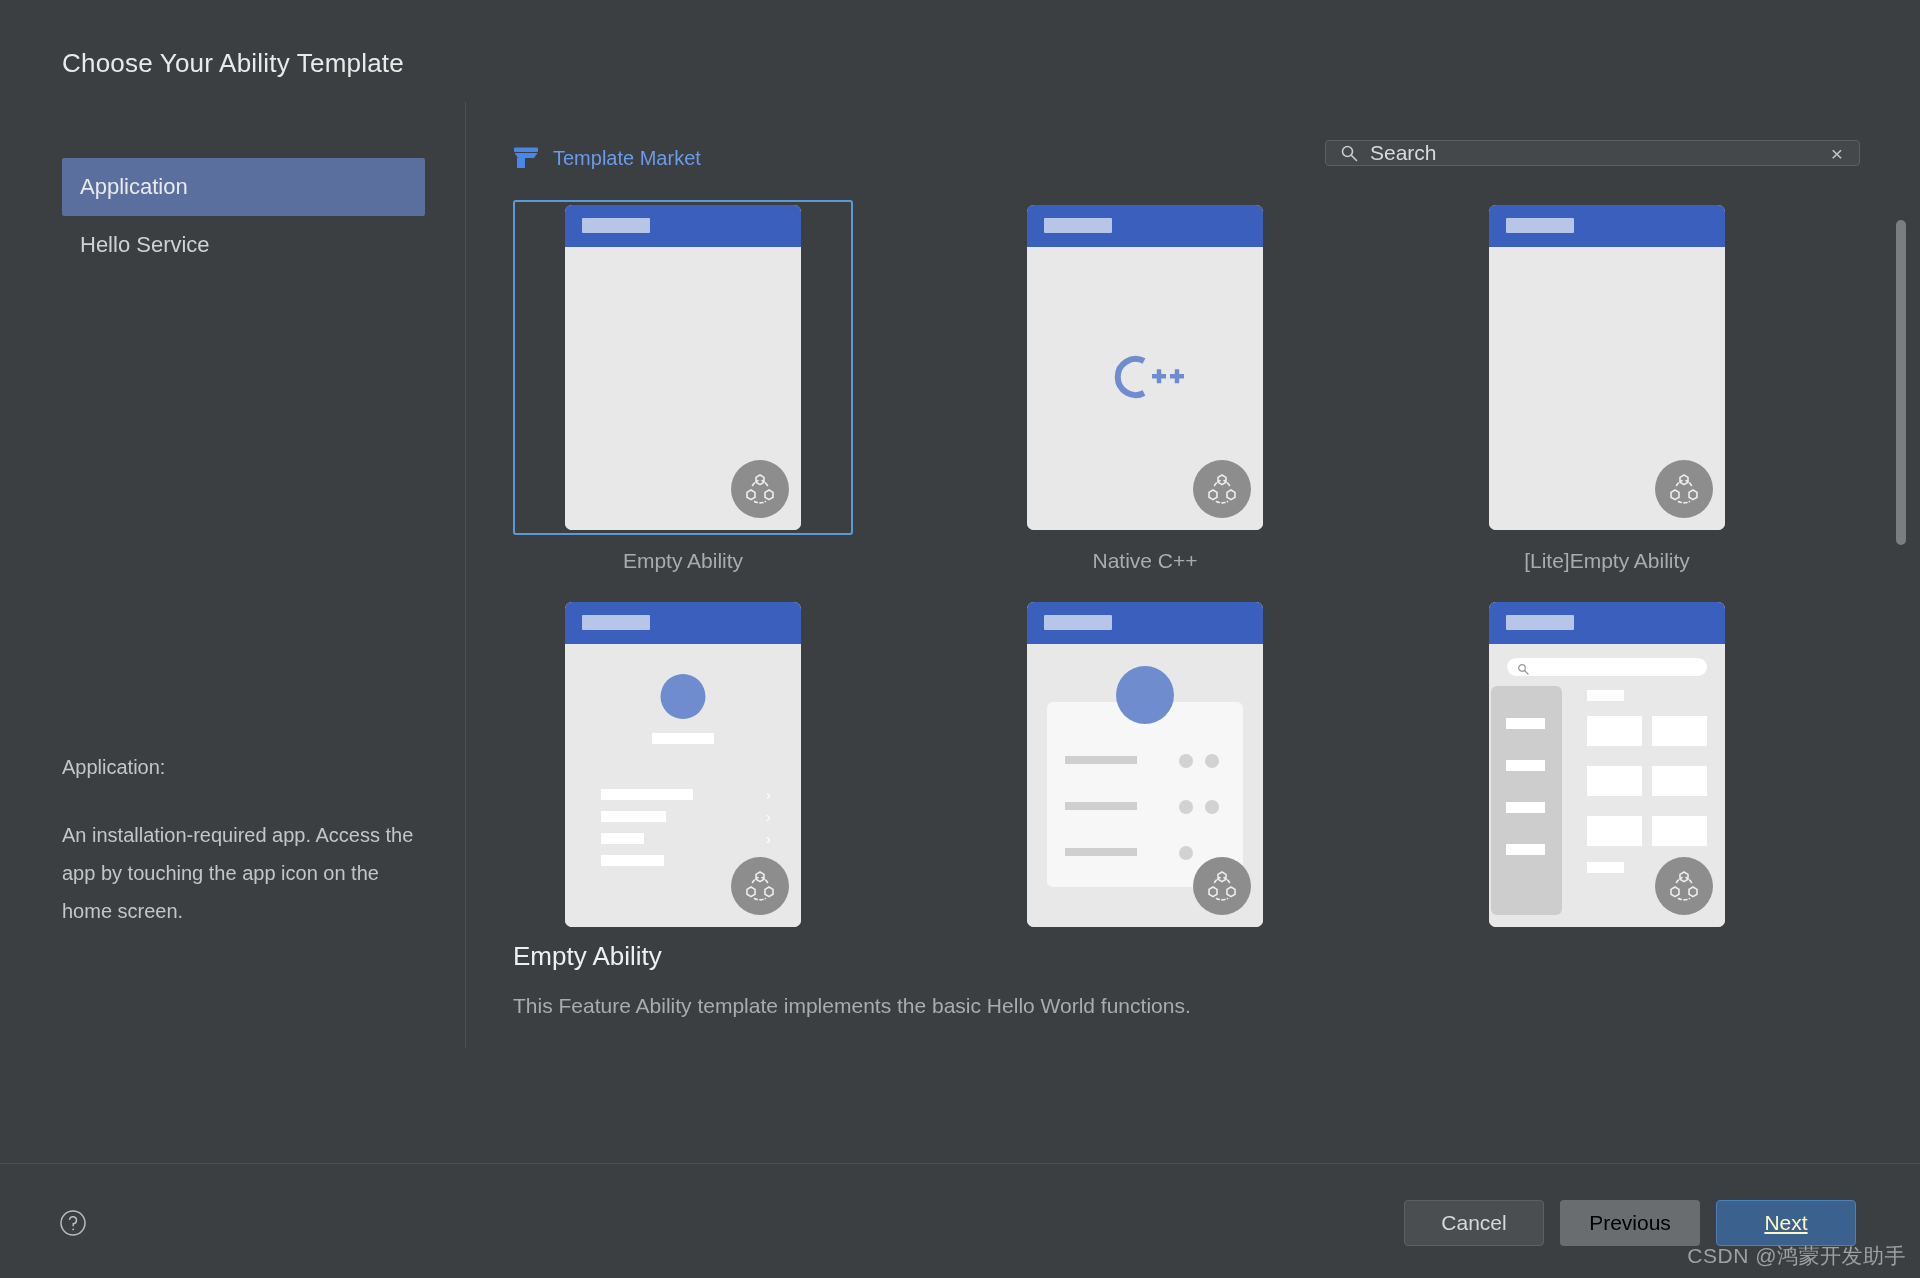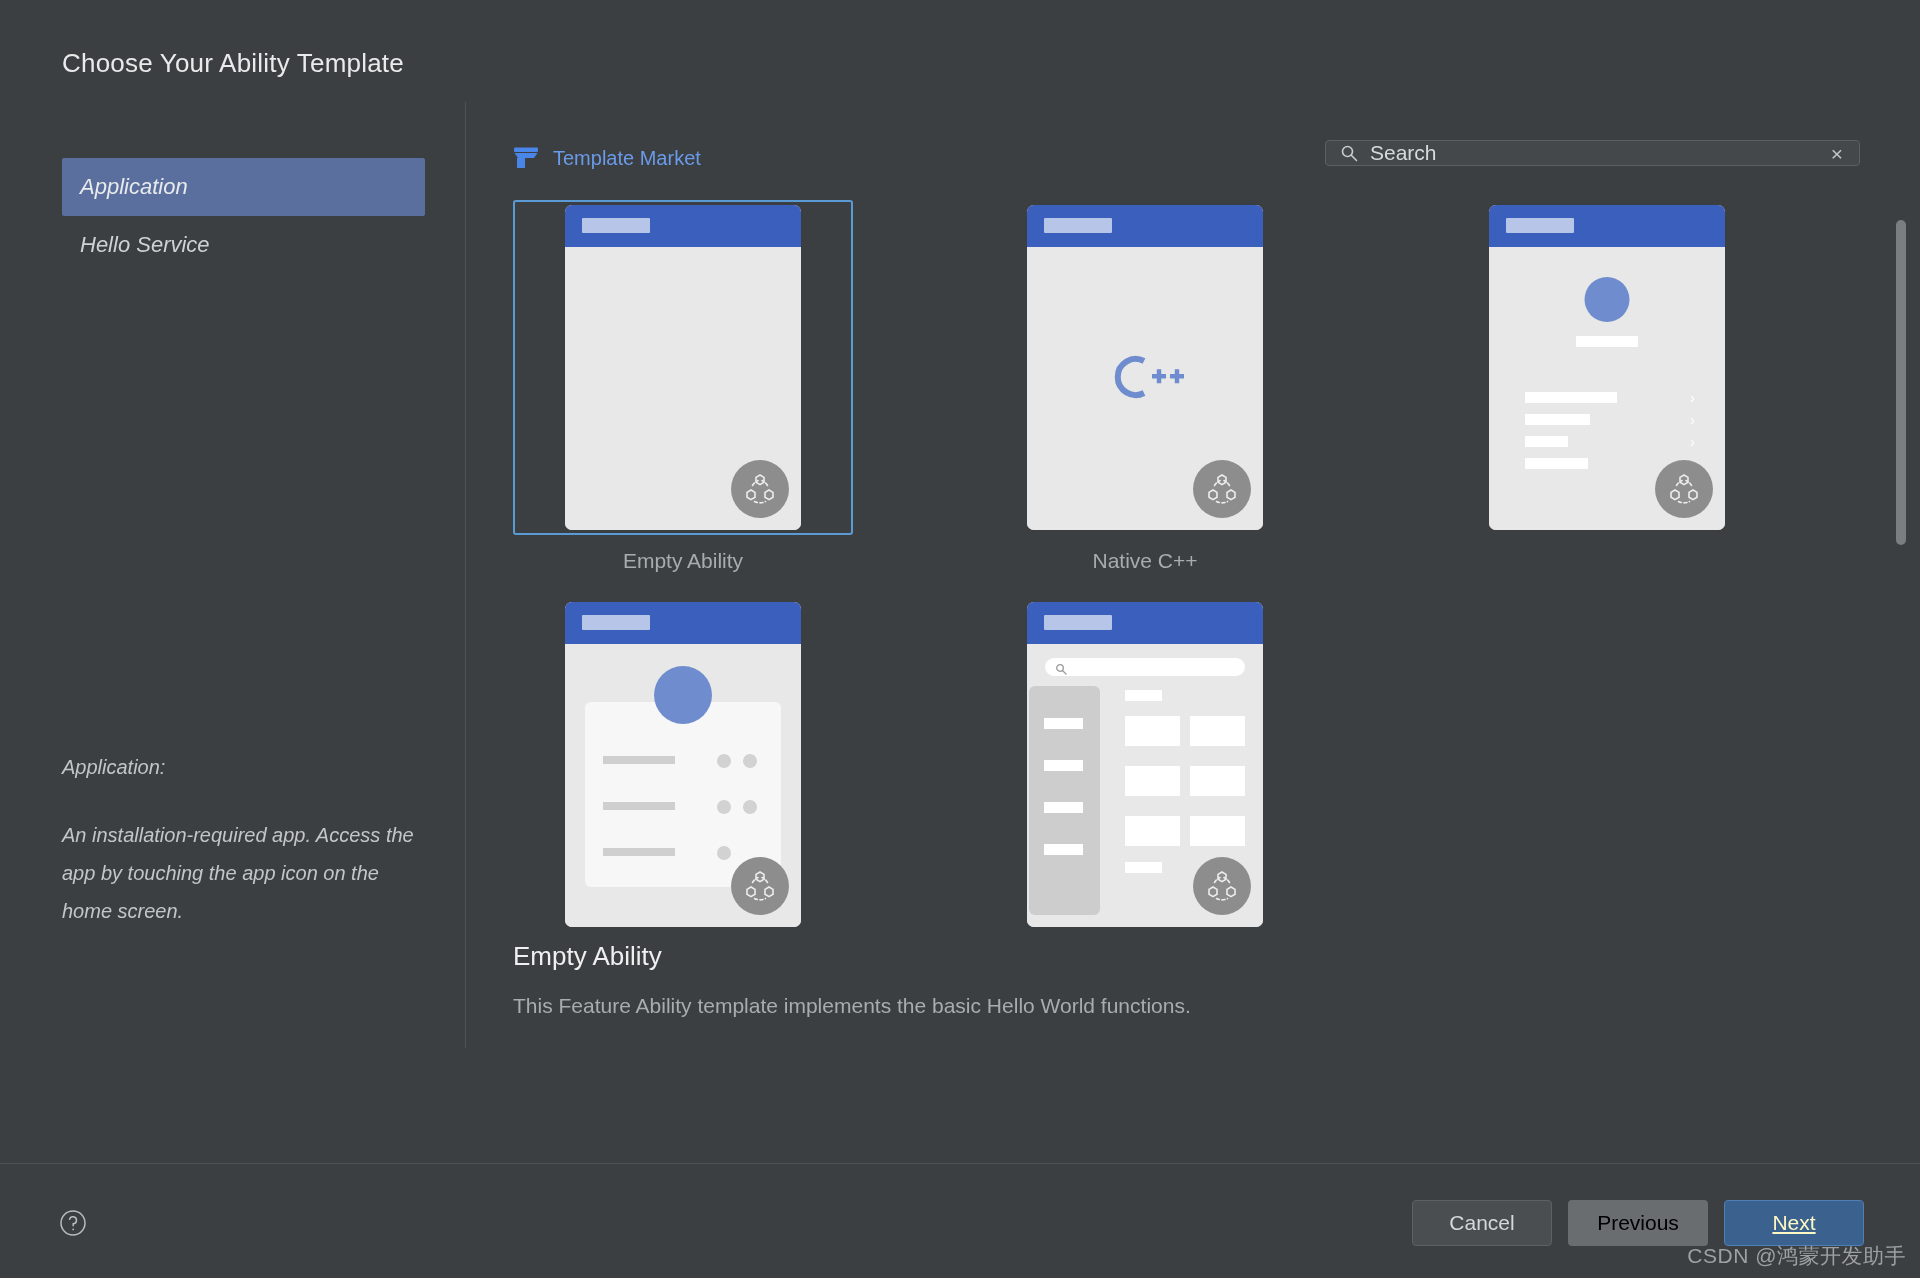--- a/index.html
+++ b/index.html
@@ -69,21 +69,20 @@
     left: 0; right: 0; top: 102px; bottom: 115px;
     display: flex;
   }
 
   
   .left-col {
     width: 466px;
     flex: 0 0 466px;
     position: relative;
     border-right: 1px solid #4f5254;
-    font-style: italic;
   }
   .cat-list { padding-top: 56px; }
   .cat-item {
     height: 58px;
     margin: 0 40px 0 62px;
     display: flex;
     align-items: center;
     padding-left: 18px;
     font-size: 22px;
     color: #cfd2d4;
@@ -298,21 +297,21 @@
     border-top: 1px solid #4f5254;
   }
   .help-icon {
     position: absolute;
     left: 58px; top: 44px;
     width: 30px; height: 30px;
     cursor: pointer;
   }
   .btn-row {
     position: absolute;
-    right: 56px; top: 36px;
+    right: 64px; top: 36px;
     display: flex;
     gap: 16px;
   }
   .btn {
     height: 46px;
     min-width: 140px;
     border-radius: 4px;
     font-size: 21px;
     display: flex;
     align-items: center;
@@ -433,20 +432,40 @@
                         <path d="M27.5 16.5 A12 12 0 0 0 22 11.5" stroke-dasharray="3 2.6" stroke-linecap="round"></path>
                         <path d="M14.5 32.5 A12 12 0 0 0 25.5 32.5" stroke-dasharray="3 2.6" stroke-linecap="round"></path>
                       </svg>
                     </div>
                   </div>
                 </div>
               </div>
               <div class="caption">Native C++</div>
             </div>
 
+            <div class="tile">
+              <div class="frame">
+                <div class="phone">
+                  <div class="bar"></div>
+                  <div class="screen">
+                    <div class="badge">
+                      <svg viewBox="0 0 40 40" fill="none" stroke="#ededed" stroke-width="1.6">
+                        <polygon points="20,6 24,8.4 24,13.2 20,15.6 16,13.2 16,8.4"></polygon>
+                        <polygon points="11,21 15,23.4 15,28.2 11,30.6 7,28.2 7,23.4"></polygon>
+                        <polygon points="29,21 33,23.4 33,28.2 29,30.6 25,28.2 25,23.4"></polygon>
+                        <path d="M12.5 16.5 A12 12 0 0 1 18 11.5" stroke-dasharray="3 2.6" stroke-linecap="round"></path>
+                        <path d="M27.5 16.5 A12 12 0 0 0 22 11.5" stroke-dasharray="3 2.6" stroke-linecap="round"></path>
+                        <path d="M14.5 32.5 A12 12 0 0 0 25.5 32.5" stroke-dasharray="3 2.6" stroke-linecap="round"></path>
+                      </svg>
+                    </div>
+                  </div>
+                </div>
+              </div>
+              <div class="caption">[Lite]Empty Ability</div>
+            </div>
 
             <div class="tile">
               <div class="frame">
                 <div class="phone">
                   <div class="bar"></div>
                   <div class="screen">
                     <div class="t4-avatar"></div>
                     <div class="t4-name"></div>
                     <div class="t4-rowbar" style="top:145px;width:92px;"></div>
                     <div class="t4-chev" style="top:145px;">›</div>

